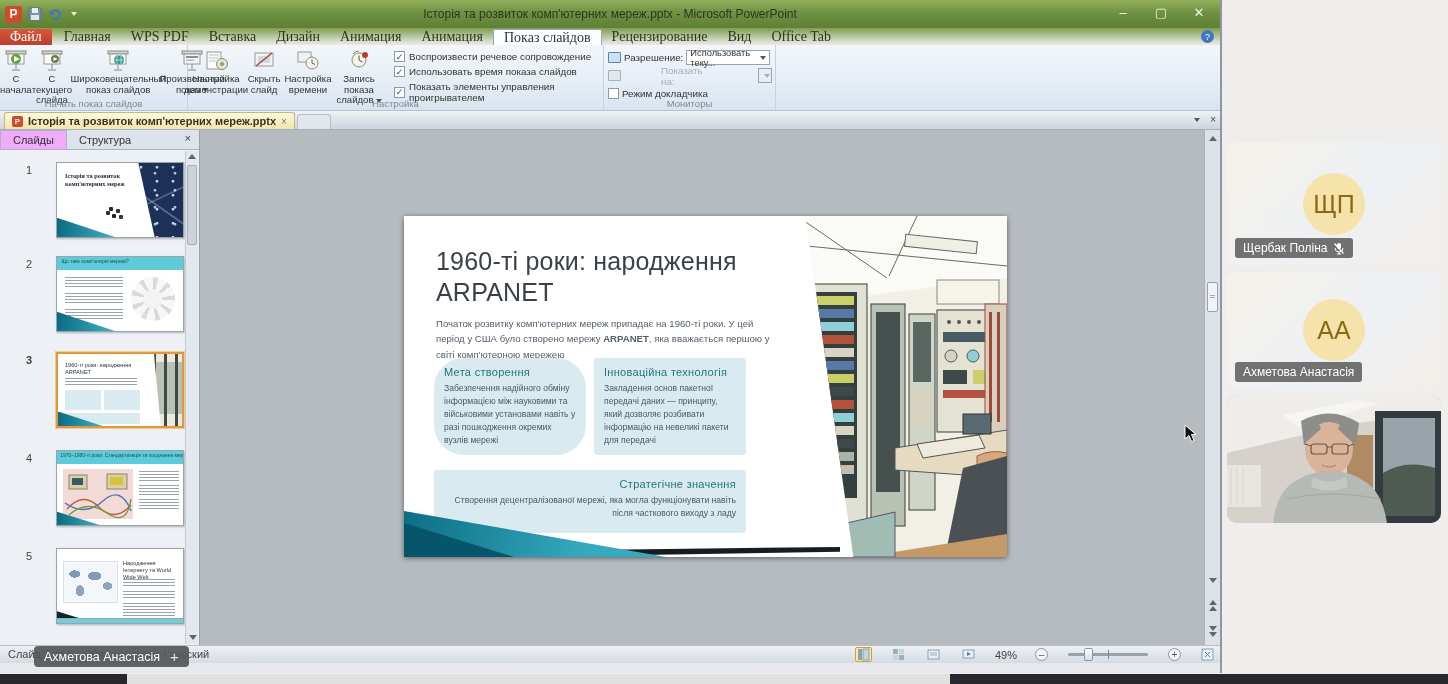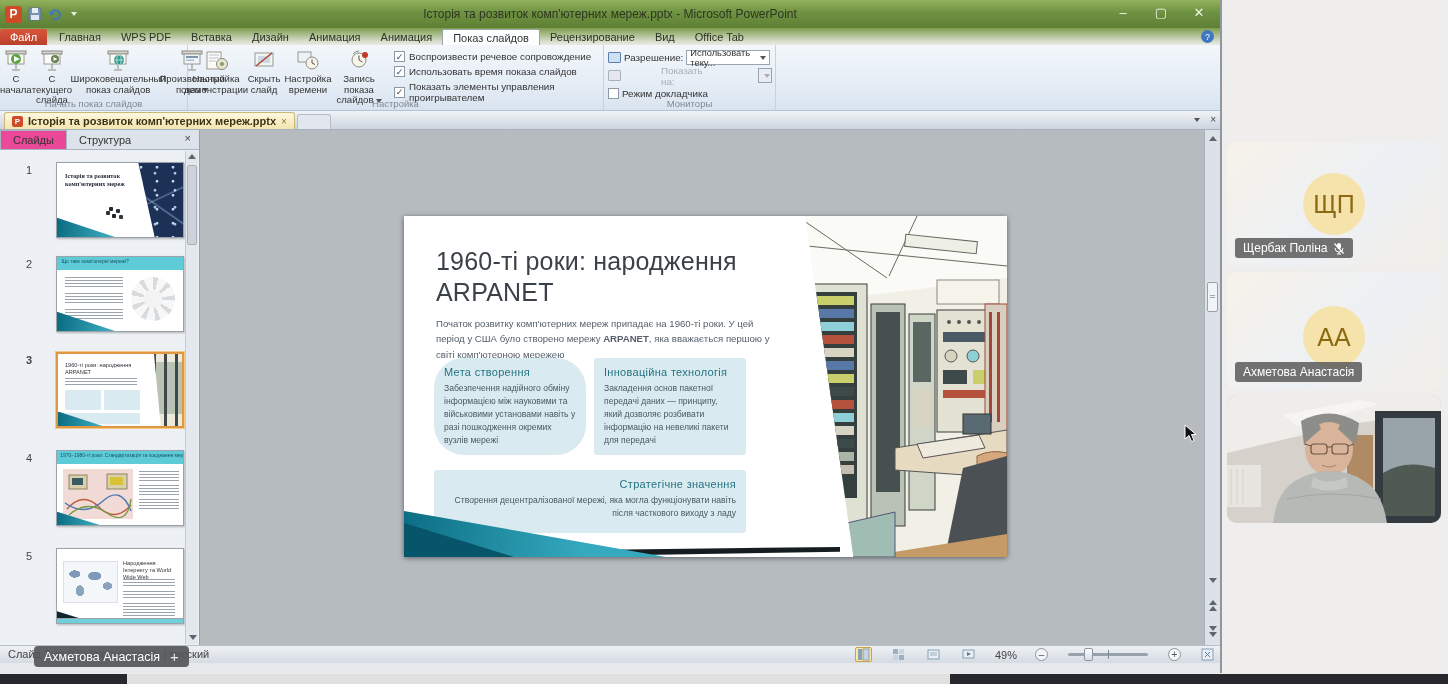--- a/index.html
+++ b/index.html
@@ -15,21 +15,21 @@
   .qat{display:flex;align-items:center;gap:6px;padding-left:5px;}
   .ppt-logo{width:17px;height:17px;border-radius:3px;background:#cf4a27;color:#fff;font-size:12px;font-weight:bold;
     display:flex;align-items:center;justify-content:center;}
   .win-title{position:absolute;left:0;right:0;text-align:center;font-size:12px;color:#2f3620;}
   .win-controls{position:absolute;right:8px;top:3px;display:flex;gap:12px;}
   .wbtn{width:26px;height:18px;color:#f2f6e8;font-size:13px;display:flex;align-items:center;justify-content:center;}
 
   
   .tabrow{position:absolute;left:0;top:28px;width:100%;height:17px;
     background:linear-gradient(180deg,#7e9e4c,#d9ded0 80%,#e8ebe2);display:flex;align-items:flex-end;}
-  .rtab{height:16px;padding:0 10px;font-size:11px;color:#2e3326;display:flex;align-items:center;}
+  .rtab{height:16px;padding:0 10px;font-size:14px;color:#2e3326;display:flex;align-items:center;font-family:Liberation Serif, serif;}
   .rtab.file{background:linear-gradient(180deg,#d8563c,#b9402b);color:#fff;margin-right:2px;border-radius:2px 2px 0 0;}
   .rtab.active{background:#fdfeff;color:#333;border:1px solid #9aa5ae;border-bottom:none;border-radius:2px 2px 0 0;}
   .help-btn{position:absolute;right:6px;top:2px;width:13px;height:13px;border-radius:50%;background:#3f76c2;color:#fff;
     font-size:9px;display:flex;align-items:center;justify-content:center;}
 
   
   .ribbon{position:absolute;left:0;top:45px;width:100%;height:66px;
     background:linear-gradient(180deg,#f3f7fb,#e2ebf4 70%,#d9e3ef);border-bottom:1px solid #b6c2cf;display:flex;}
   .rgroup{position:relative;height:65px;border-right:1px solid #c9d2dc;display:flex;align-items:flex-start;padding-top:2px;}
   .glabel{position:absolute;bottom:1px;left:0;right:0;text-align:center;font-size:9.5px;color:#7e8995;}
@@ -67,21 +67,21 @@
   .doctabs-ctl .sym{font-size:10px;color:#444;}
 
   
   .main{position:absolute;left:0;top:130px;width:1220px;height:515px;background:#b6bbc0;}
 
   
   .spanel{position:absolute;left:0;top:0;width:200px;height:515px;background:#edf0f4;border-right:1px solid #98a0a8;}
   .spanel-hdr{position:absolute;left:0;top:0;width:100%;height:20px;background:#dde3ea;border-bottom:1px solid #aab4bf;
     display:flex;align-items:center;}
   .ptab{height:19px;padding:0 12px;font-size:11px;color:#333;display:flex;align-items:center;}
-  .ptab.active{background:#ec4899;border:1px solid #aab4bf;border-bottom:none;}
+  .ptab.active{background:#f0abfc;border:1px solid #aab4bf;border-bottom:none;}
   .spanel-close{position:absolute;right:8px;top:2px;font-size:11px;color:#444;}
   .pscroll{position:absolute;right:1px;top:21px;width:13px;height:493px;background:#e3e8ee;border-left:1px solid #c2cad2;}
   .pthumb{position:absolute;left:1px;top:14px;width:10px;height:80px;background:#ccd3db;border:1px solid #a8b1ba;border-radius:2px;}
   .arrow-up{width:0;height:0;border-left:4px solid transparent;border-right:4px solid transparent;border-bottom:5px solid #5c6670;margin:3px auto 0;}
   .arrow-dn{width:0;height:0;border-left:4px solid transparent;border-right:4px solid transparent;border-top:5px solid #5c6670;margin:3px auto 0;}
 
   .thumb-num{position:absolute;font-size:11px;color:#444;width:16px;text-align:right;}
   .thumb{position:absolute;left:56px;width:128px;height:76px;background:#fff;border:1px solid #9aa2aa;
     box-shadow:1px 1px 2px rgba(0,0,0,.25);overflow:hidden;}
   .thumb.sel{border:2px solid #e0973f;box-shadow:0 0 0 1px #f3c98a;}
@@ -597,21 +597,21 @@
         <span>Щербак Поліна</span>
         <svg width="12" height="13" viewBox="0 0 12 13">
           <rect x="4" y="1" width="4" height="6" rx="2" fill="#fff"></rect>
           <path d="M2 6 a4 4 0 0 0 8 0 M6 10 v2 M4 12 h4" stroke="#fff" fill="none"></path>
           <path d="M1.5 1.5 L10.5 11.5" stroke="#fff" stroke-width="1.3"></path>
         </svg>
       </div>
     </div>
 
     <div class="tile tile2">
-      <div class="avatar" style="top:34px">АА</div>
+      <div class="avatar" style="top:27px">АА</div>
       <div class="name-badge">
         <span>Ахметова Анастасія</span>
       </div>
     </div>
 
     <div class="tile tile-video">
       <svg width="214" height="128" viewBox="0 0 214 128">
         <rect width="214" height="128" fill="#d6d1cb"></rect>
         <polygon points="0,0 214,0 214,16 118,30 0,58" fill="#efedea"></polygon>
         <polygon points="56,20 132,5 152,9 72,32" fill="#f7f5f2"></polygon>

